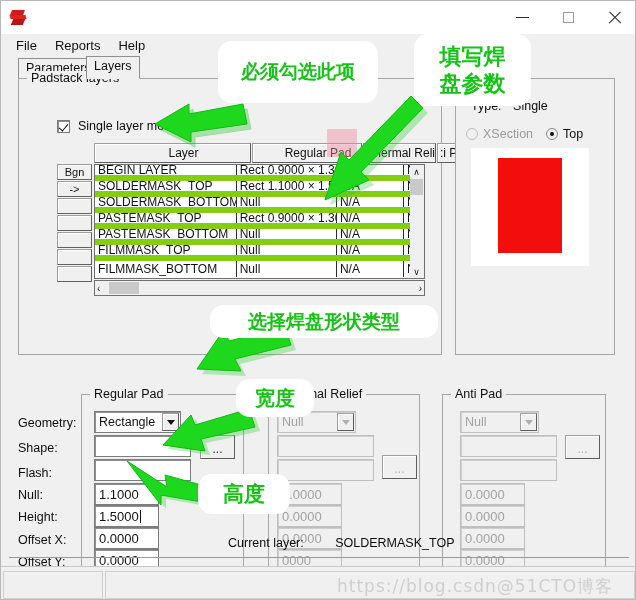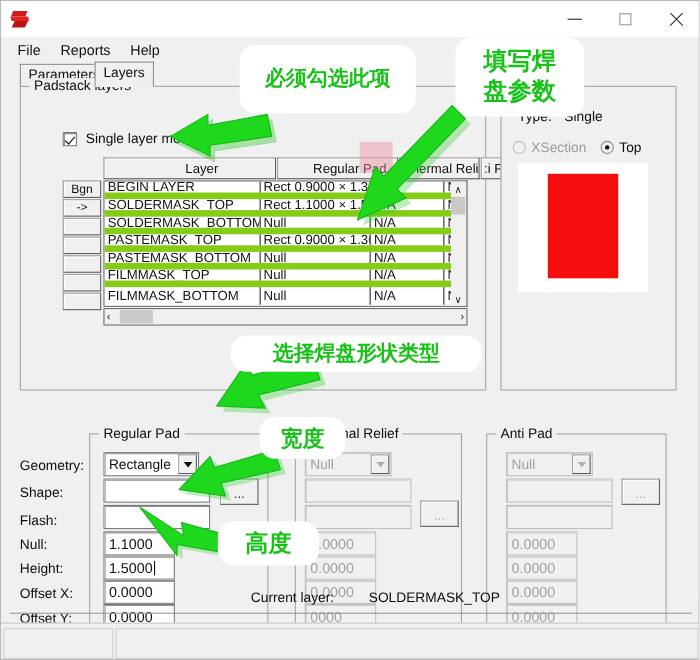--- a/index.html
+++ b/index.html
@@ -611,14 +611,15 @@
   </div>
 
   <div class="callout" style="left:235px; top:378px; width:78px; height:38px; font-size:20px;">
     <div>宽度</div>
   </div>
 
   <div class="callout" style="left:197px; top:473px; width:92px; height:40px; font-size:21px;">
     <div>高度</div>
   </div>
 
+  <div class="watermark">https://blog.csdn@51CTO博客</div>
 
 </div>
 
 </body></html>

